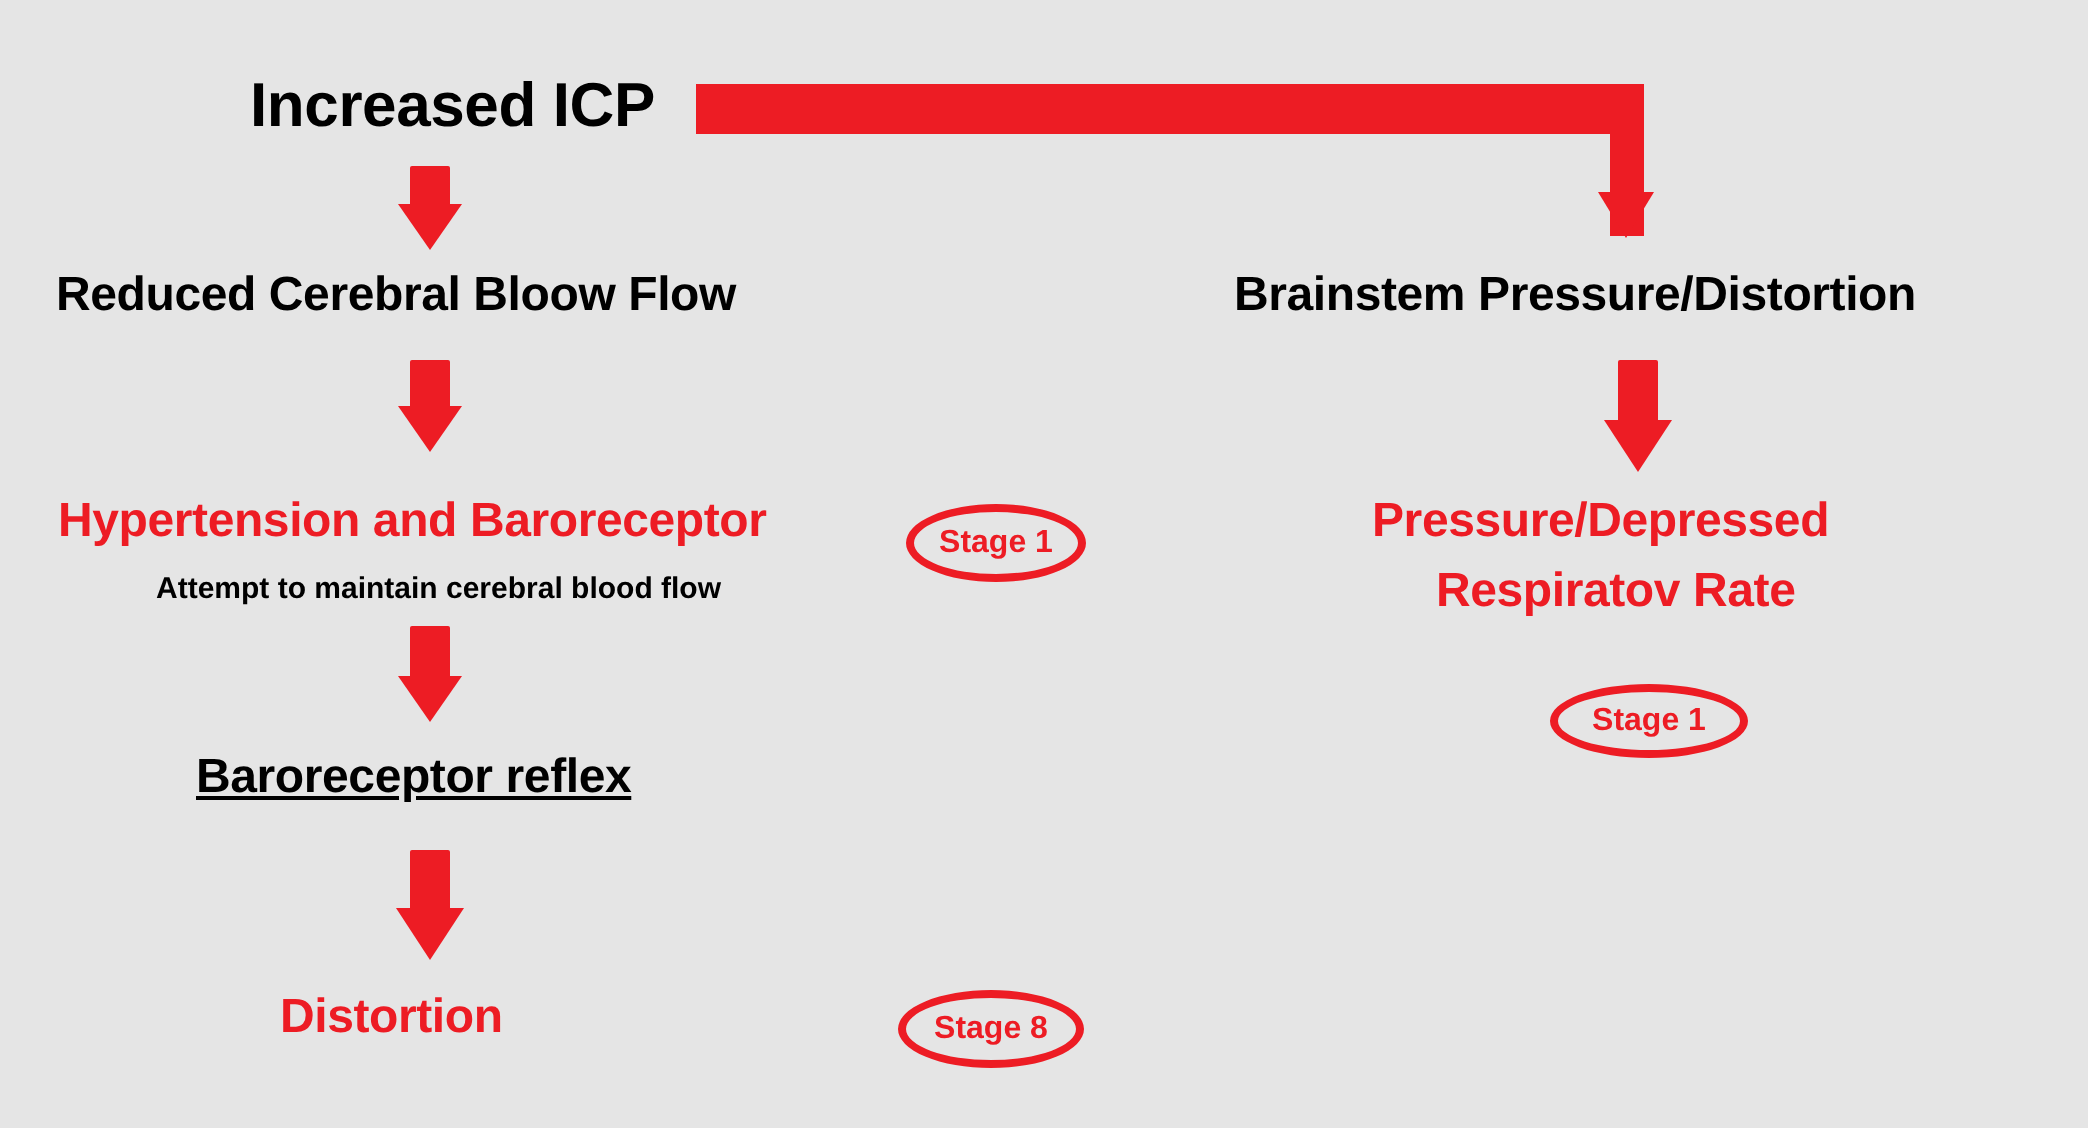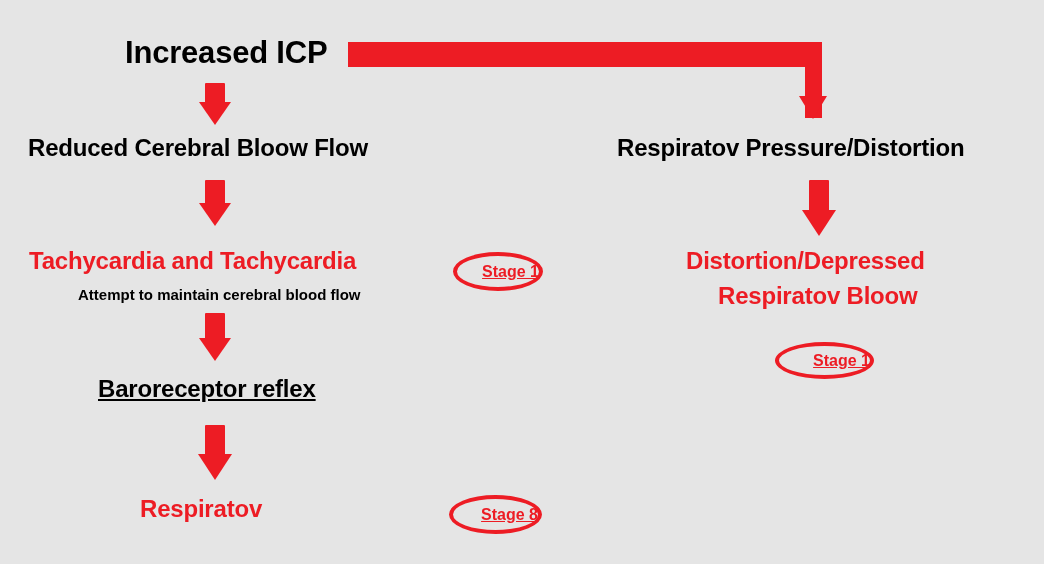--- a/index.html
+++ b/index.html
@@ -67,30 +67,29 @@
     border-left: 14px solid transparent;
     border-right: 14px solid transparent;
     border-top: 23px solid #ED1C24;
   }
 
   
   .stage {
     position: absolute;
     display: flex;
     align-items: center;
-    justify-content: flex-end;
+    justify-content: center;
     border: 4px solid #ED1C24;
     border-radius: 50%;
     color: #ED1C24;
     font-weight: bold;
     font-size: 16px;
     box-sizing: border-box;
     letter-spacing: 0px;
     background: transparent;
-    text-decoration: underline;
   }
 </style>
 </head>
 <body>
 
 <div id="canvas">
 
   <div class="node node-black lvl1" style="left:125px; top:36px;">Increased ICP</div>
 
   <div class="arrow" style="left:198px; top:83px; width:34px; height:42px;">
@@ -98,60 +97,60 @@
     <div class="head" style="left:1px; top:19px;"></div>
   </div>
 
   <div class="node node-black lvl2" style="left:28px; top:135px;">Reduced Cerebral Bloow Flow</div>
 
   <div class="arrow" style="left:198px; top:180px; width:34px; height:48px;">
     <div class="stem" style="left:7px; top:0px; width:20px; height:26px;"></div>
     <div class="head" style="left:1px; top:23px;"></div>
   </div>
 
-  <div class="node node-red lvl2" style="left:29px; top:248px;">Tachycardia and Tachycardia</div>
+  <div class="node node-red lvl2" style="left:29px; top:248px;">Hypertension and Baroreceptor</div>
 
   <div class="node sub" style="left:78px; top:287px;">Attempt to maintain cerebral blood flow</div>
 
   <div class="stage" style="left:453px; top:252px; width:90px; height:39px;">
     <span>Stage 1</span>
   </div>
 
   <div class="arrow" style="left:198px; top:313px; width:34px; height:50px;">
     <div class="stem" style="left:7px; top:0px; width:20px; height:28px;"></div>
     <div class="head" style="left:1px; top:25px;"></div>
   </div>
 
   <div class="node node-black lvl2" style="left:98px; top:376px;text-decoration:underline;">Baroreceptor reflex</div>
 
   <div class="arrow" style="left:197px; top:425px; width:36px; height:57px;">
     <div class="stem" style="left:8px; top:0px; width:20px; height:32px;"></div>
     <div class="head" style="left:1px; top:29px; border-left-width:17px; border-right-width:17px; border-top-width:26px;"></div>
   </div>
 
-  <div class="node node-red lvl2" style="left:140px; top:496px;">Respiratov</div>
+  <div class="node node-red lvl2" style="left:140px; top:496px;">Distortion</div>
 
   <div class="stage" style="left:449px; top:495px; width:93px; height:39px;">
     <span>Stage 8</span>
   </div>
 
   <div class="elbow" style="left:348px; top:42px; width:482px; height:82px;">
     <div class="bar-h" style="left:0px; top:0px; width:474px; height:25px;"></div>
     <div class="bar-v" style="left:457px; top:0px; width:17px; height:76px;"></div>
     <div class="head" style="left:451px; top:54px;"></div>
   </div>
 
-  <div class="node node-black lvl2" style="left:617px; top:135px;">Respiratov Pressure/Distortion</div>
+  <div class="node node-black lvl2" style="left:617px; top:135px;">Brainstem Pressure/Distortion</div>
 
   <div class="arrow" style="left:801px; top:180px; width:36px; height:58px;">
     <div class="stem" style="left:8px; top:0px; width:20px; height:33px;"></div>
     <div class="head" style="left:1px; top:30px; border-left-width:17px; border-right-width:17px; border-top-width:26px;"></div>
   </div>
 
-  <div class="node node-red lvl2" style="left:686px; top:248px;">Distortion/Depressed</div>
+  <div class="node node-red lvl2" style="left:686px; top:248px;">Pressure/Depressed</div>
 
-  <div class="node node-red lvl2" style="left:718px; top:283px;">Respiratov Bloow</div>
+  <div class="node node-red lvl2" style="left:718px; top:283px;">Respiratov Rate</div>
 
   <div class="stage" style="left:775px; top:342px; width:99px; height:37px;">
     <span>Stage 1</span>
   </div>
 
 </div>
 
 </body></html>

